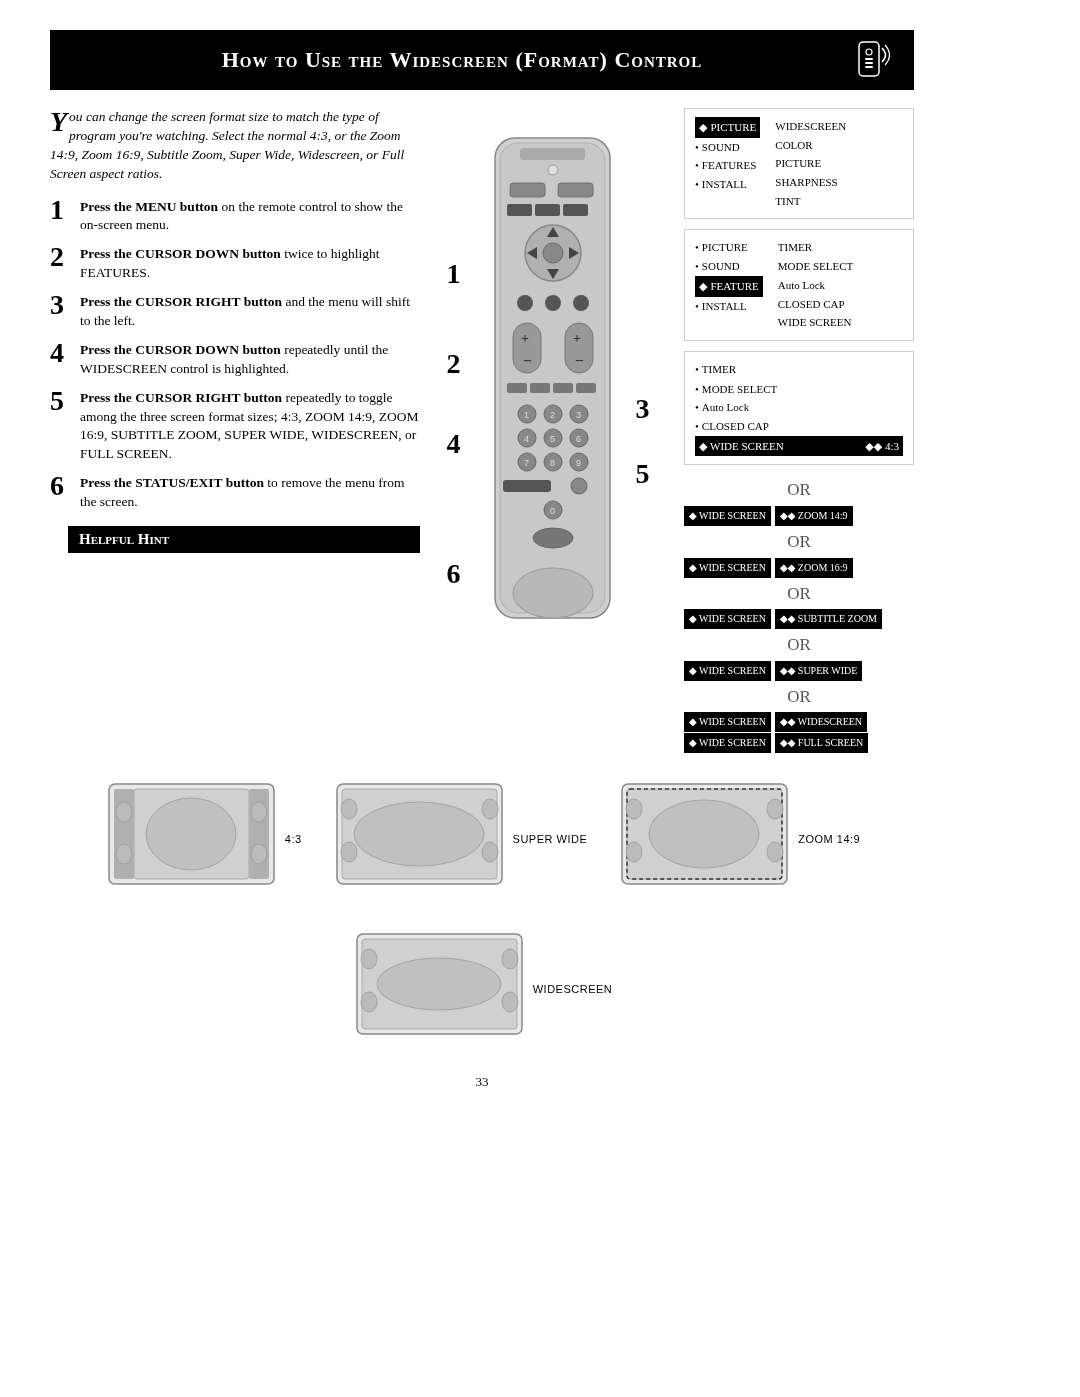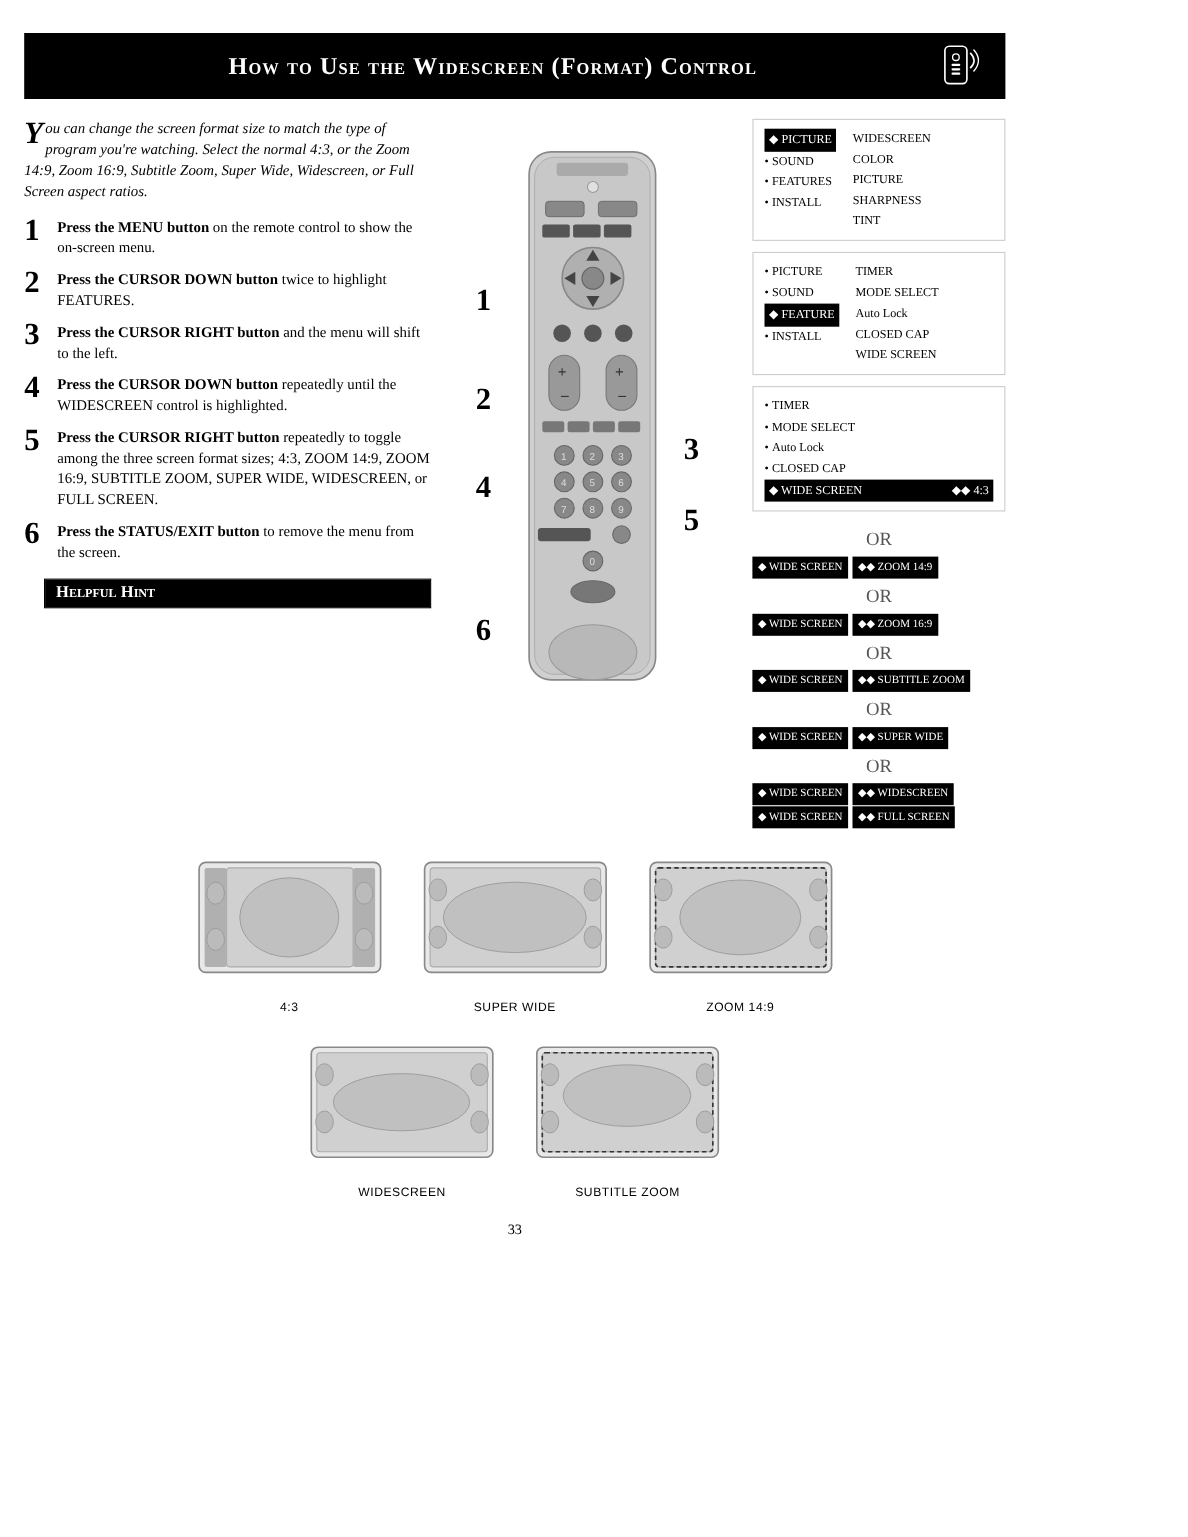--- a/index.html
+++ b/index.html
@@ -8,21 +8,21 @@
       min-height: 1397px;
       background: #fff;
       font-family: 'Times New Roman', Times, serif;
       font-size: 14px;
       color: #000;
       position: relative;
     }
     .page {
       width: 964px;
       min-height: 1397px;
-      padding: 30px 50px 40px 22px;
+      padding: 30px 50px 40px 50px;
       position: relative;
     }
 
     
     .title-bar {
       background: #000;
       color: #fff;
       text-align: center;
       padding: 10px 20px;
       font-size: 20px;
@@ -163,21 +163,21 @@
       margin-top: 10px;
     }
     .formats-row {
       display: flex;
       justify-content: center;
       gap: 30px;
       margin-bottom: 20px;
     }
     .format-item {
       display: flex;
-      flex-direction: column;
+      flex-direction: row;
       align-items: center;
       gap: 6px;
     }
     .format-label {
       font-size: 11px;
       font-family: Arial, sans-serif;
       text-transform: uppercase;
       letter-spacing: 0.5px;
       text-align: center;
     }
@@ -511,34 +511,19 @@
 
           <ellipse cx="17" cy="35" rx="8" ry="10" fill="#bbb" stroke="#999" stroke-width="0.8"></ellipse>
           <ellipse cx="158" cy="35" rx="8" ry="10" fill="#bbb" stroke="#999" stroke-width="0.8"></ellipse>
           <ellipse cx="17" cy="78" rx="8" ry="10" fill="#bbb" stroke="#999" stroke-width="0.8"></ellipse>
           <ellipse cx="158" cy="78" rx="8" ry="10" fill="#bbb" stroke="#999" stroke-width="0.8"></ellipse>
         </svg>
         <div class="format-label">Widescreen</div>
       </div>
 
 
-      <div class="format-item">
-        <svg width="175" height="130" viewBox="0 0 175 130">
-          <rect x="5" y="10" width="165" height="100" rx="6" fill="#e8e8e8" stroke="#888" stroke-width="1.5"></rect>
-          <rect x="10" y="15" width="155" height="90" rx="3" fill="#d0d0d0" stroke="#aaa" stroke-width="1"></rect>
-          <rect x="10" y="15" width="155" height="90" rx="3" fill="none" stroke="#333" stroke-width="1.5" stroke-dasharray="4,3"></rect>
-
-          <ellipse cx="87" cy="54" rx="58" ry="28" fill="#c0c0c0" stroke="#999" stroke-width="0.8"></ellipse>
-
-          <ellipse cx="17" cy="35" rx="8" ry="10" fill="#bbb" stroke="#999" stroke-width="0.8"></ellipse>
-          <ellipse cx="158" cy="35" rx="8" ry="10" fill="#bbb" stroke="#999" stroke-width="0.8"></ellipse>
-          <ellipse cx="17" cy="78" rx="8" ry="10" fill="#bbb" stroke="#999" stroke-width="0.8"></ellipse>
-          <ellipse cx="158" cy="78" rx="8" ry="10" fill="#bbb" stroke="#999" stroke-width="0.8"></ellipse>
-        </svg>
-        <div class="format-label">Subtitle Zoom</div>
-      </div>
 
     </div>
   </div>
 
   <div class="page-number">33</div>
 
 </div>
 
 </body></html>

